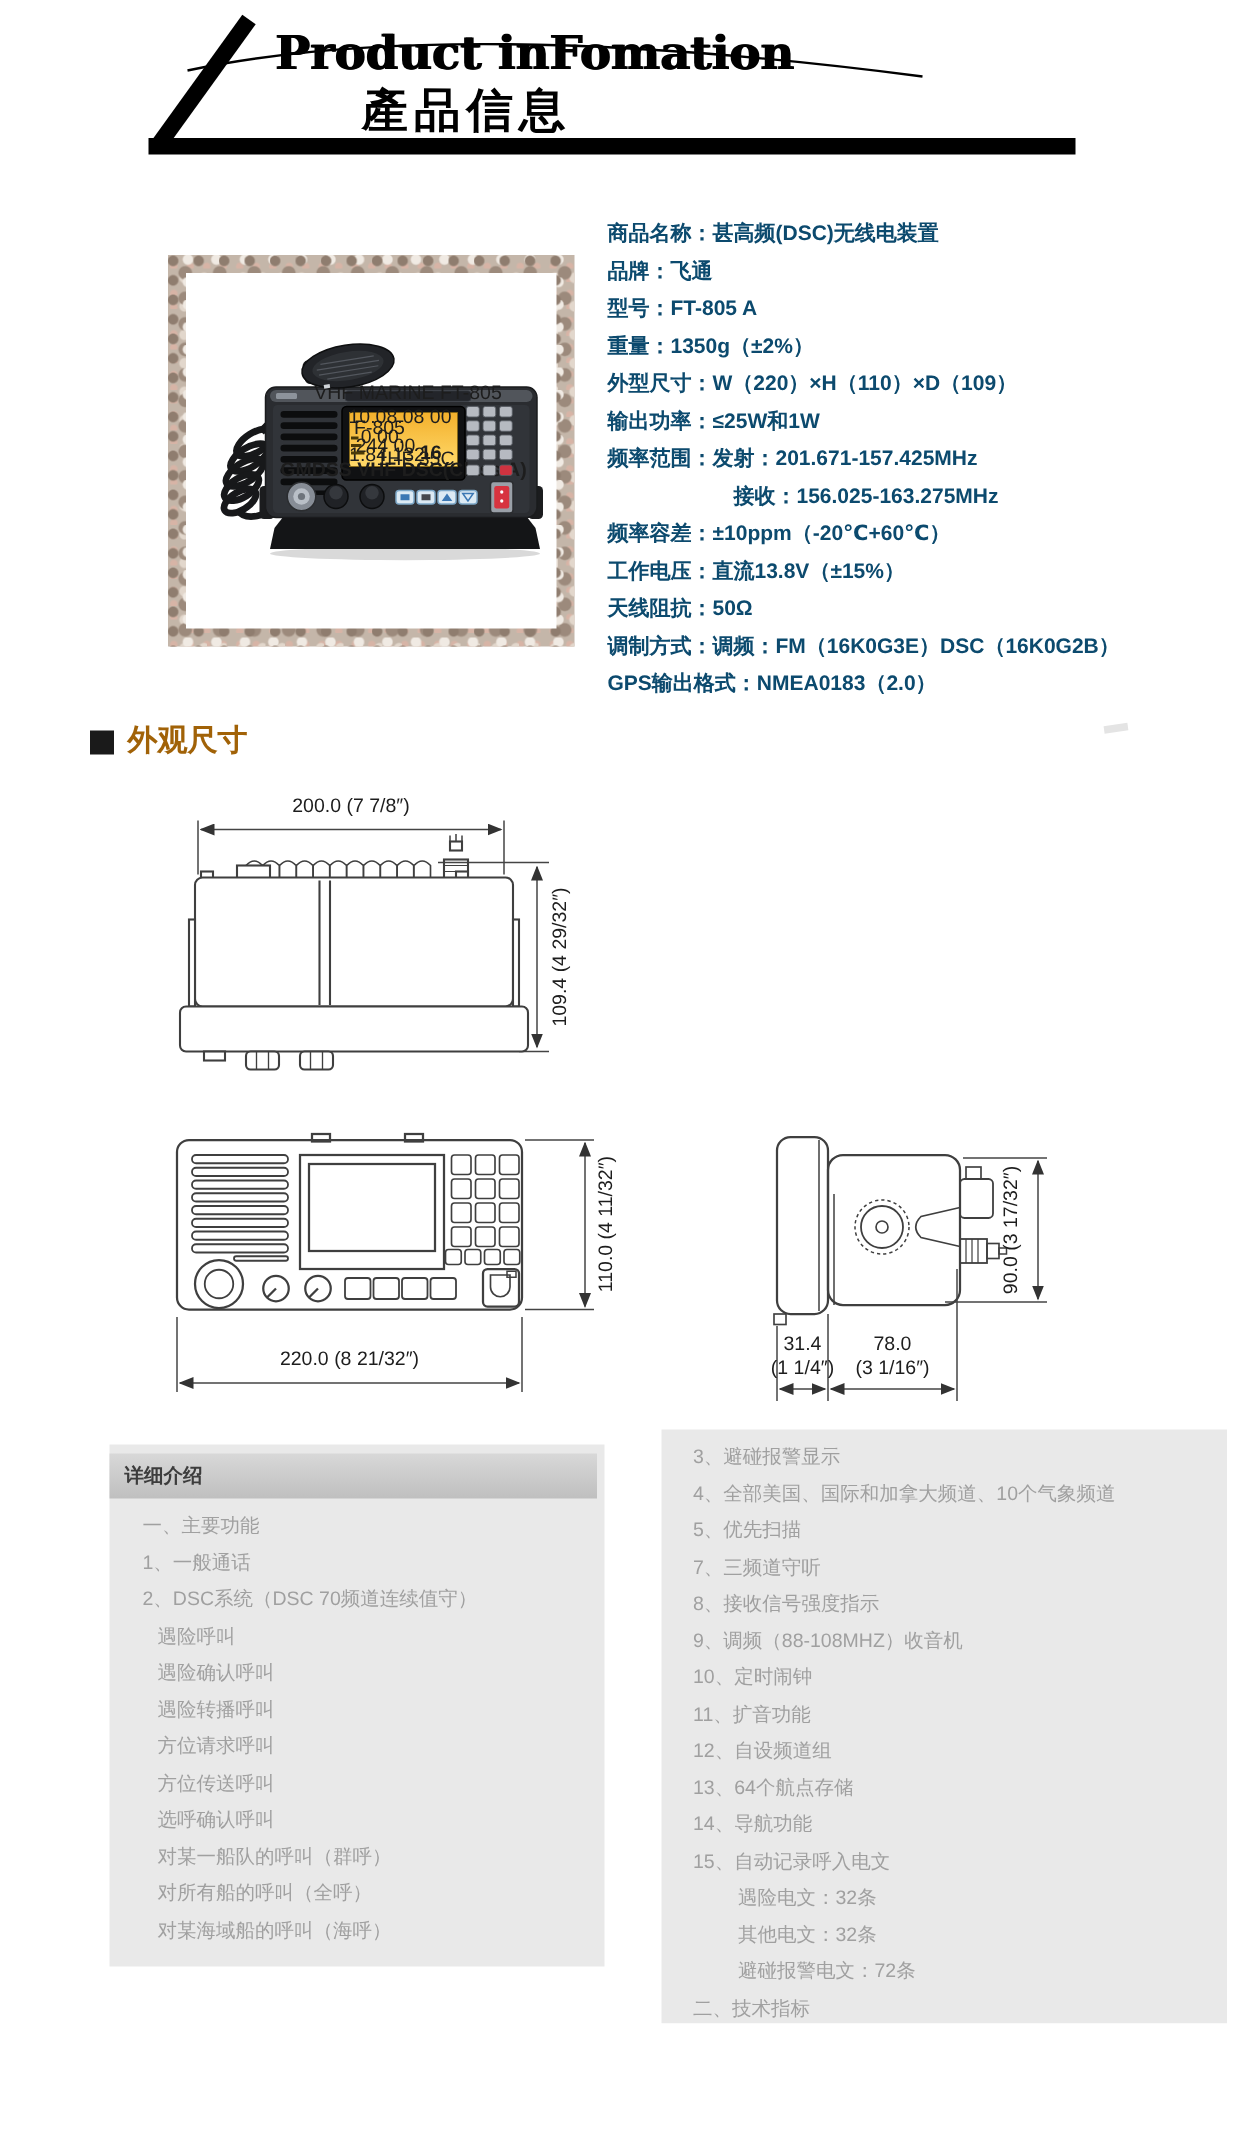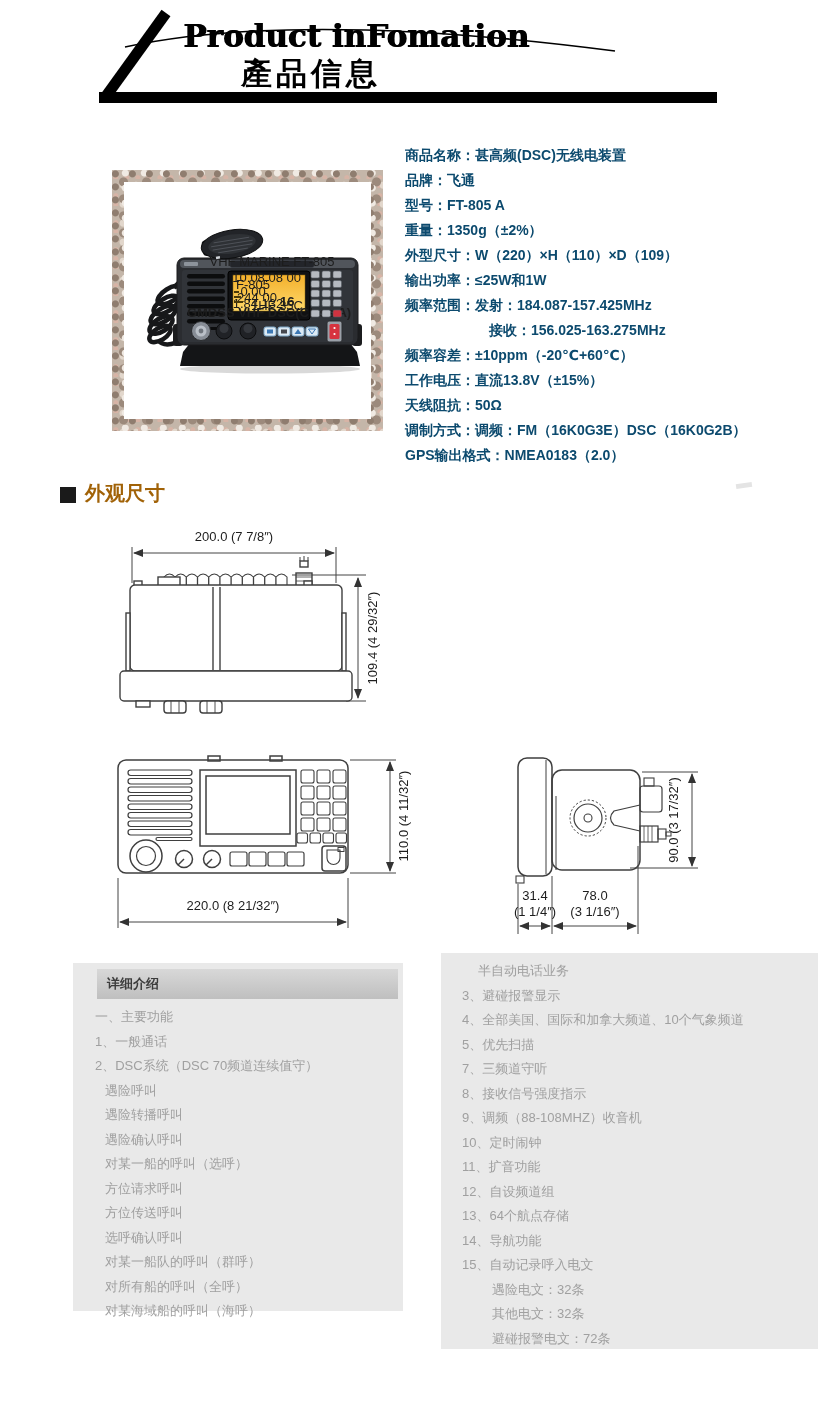--- a/index.html
+++ b/index.html
@@ -35,21 +35,21 @@
   
   .d1{position:absolute;left:100px;top:525px;}
   .d2{position:absolute;left:100px;top:750px;}
   .d3{position:absolute;left:490px;top:750px;}
   svg text{font-family:"Liberation Sans",sans-serif;font-size:13px;fill:#1d1d1d;}
   .draw path,.draw rect,.draw circle,.draw line,.draw polyline{vector-effect:none;}
   
   .panel{position:absolute;background:#e9e9e9;}
   .panel-left{left:73px;top:963px;width:330px;height:348px;}
   .panel-right{left:441px;top:953px;width:377px;height:470px;}
-  .panel-header{margin:6px 5px 0 24px;height:30px;line-height:30px;padding-left:10px;
+  .panel-header{margin:6px 5px 0 0;height:30px;line-height:30px;padding-left:10px;
       background:linear-gradient(#d8d8d8,#bfbfbf);font-size:13px;font-weight:700;color:#3c3c3c;}
   .panel ul{list-style:none;margin:0;padding:6px 0 0 0;}
   .panel li{line-height:24.5px;font-size:13px;color:#a0a0a0;padding-left:22px;white-space:nowrap;}
   .panel-right li{padding-left:21px;}
   .panel li.ind1{padding-left:32px;}
   .panel-right li.ind1{padding-left:37px;}
   .panel-right li.ind2{padding-left:51px;}
 </style>
 </head>
 <body>
@@ -66,21 +66,21 @@
     <div class="hdr-zh">產品信息</div>
   </div>
 
   <section class="specs">
     <div class="spec-line">商品名称：甚高频(DSC)无线电装置</div>
     <div class="spec-line">品牌：飞通</div>
     <div class="spec-line">型号：FT-805 A</div>
     <div class="spec-line">重量：1350g（±2%）</div>
     <div class="spec-line">外型尺寸：W（220）×H（110）×D（109）</div>
     <div class="spec-line">输出功率：≤25W和1W</div>
-    <div class="spec-line">频率范围：发射：184.087-157.425MHz</div>
+    <div class="spec-line">频率范围：发射：201.671-157.425MHz</div>
     <div class="spec-line ind">接收：156.025-163.275MHz</div>
     <div class="spec-line">频率容差：±10ppm（-20℃+60℃）</div>
     <div class="spec-line">工作电压：直流13.8V（±15%）</div>
     <div class="spec-line">天线阻抗：50Ω</div>
     <div class="spec-line">调制方式：调频：FM（16K0G3E）DSC（16K0G2B）</div>
     <div class="spec-line">GPS输出格式：NMEA0183（2.0）</div>
   </section>
 
   <figure class="photo-frame">
     <div class="photo-inner">
@@ -369,35 +369,33 @@
     <text x="105" y="166" text-anchor="middle">(3 1/16″)</text>
   </svg>
 
   <section class="panel panel-left">
     <div class="panel-header">详细介绍</div>
     <ul>
       <li>一、主要功能</li>
       <li>1、一般通话</li>
       <li>2、DSC系统（DSC 70频道连续值守）</li>
       <li class="ind1">遇险呼叫</li>
+      <li class="ind1">遇险确认呼叫</li>
       <li class="ind1">遇险转播呼叫</li>
-      <li class="ind1">遇险确认呼叫</li>
-      <li class="ind1">对某一船的呼叫（选呼）</li>
       <li class="ind1">方位请求呼叫</li>
       <li class="ind1">方位传送呼叫</li>
       <li class="ind1">选呼确认呼叫</li>
       <li class="ind1">对某一船队的呼叫（群呼）</li>
       <li class="ind1">对所有船的呼叫（全呼）</li>
       <li class="ind1">对某海域船的呼叫（海呼）</li>
     </ul>
   </section>
 
   <section class="panel panel-right">
     <ul>
-      <li class="ind1">半自动电话业务</li>
       <li>3、避碰报警显示</li>
       <li>4、全部美国、国际和加拿大频道、10个气象频道</li>
       <li>5、优先扫描</li>
       <li>7、三频道守听</li>
       <li>8、接收信号强度指示</li>
       <li>9、调频（88-108MHZ）收音机</li>
       <li>10、定时闹钟</li>
       <li>11、扩音功能</li>
       <li>12、自设频道组</li>
       <li>13、64个航点存储</li>

